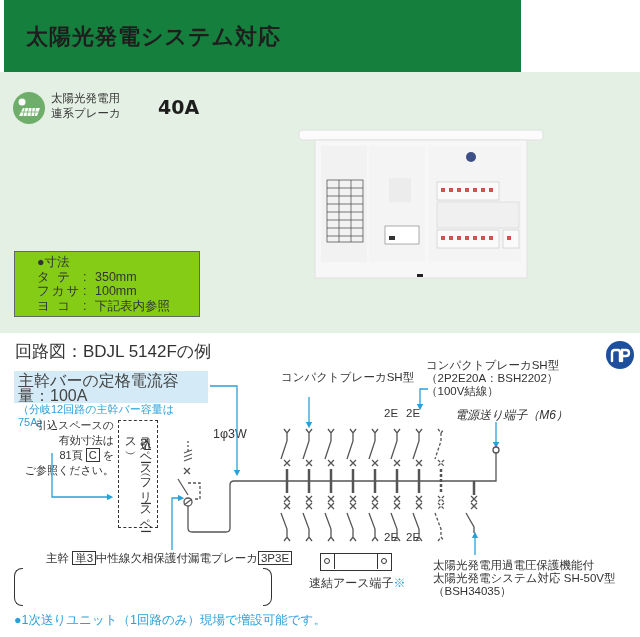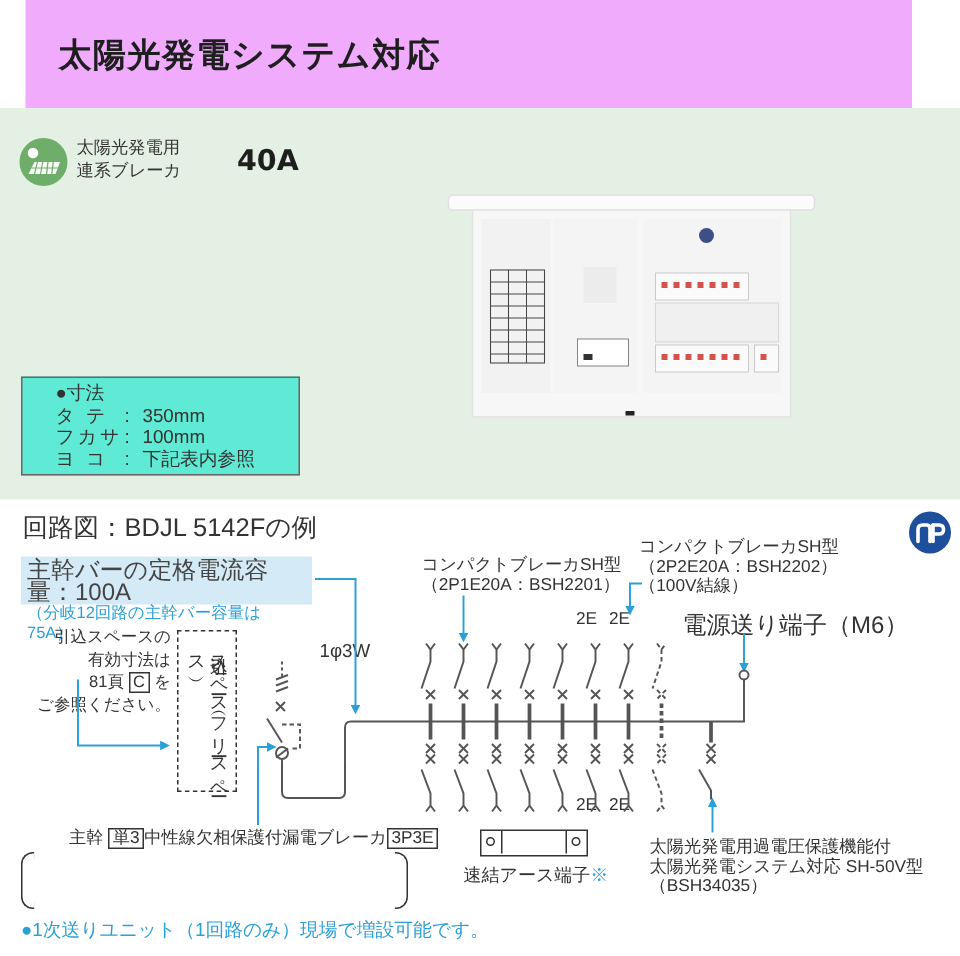--- a/index.html
+++ b/index.html
@@ -1,31 +1,31 @@
 <!DOCTYPE html>
 <html><head>
 <meta charset="utf-8">
 <style>
   * { box-sizing: border-box; margin: 0; padding: 0; }
   html, body { width: 640px; height: 637px; overflow: hidden; background: #ffffff; }
   body { font-family: "DejaVu Sans", "Liberation Sans", sans-serif; color: #333; position: relative; }
 
-  .header { position: absolute; left: 17px; top: 0; width: 591px; height: 72px; background: #f0abfc; }
+  .header { position: absolute; left: 4px; top: 0; width: 517px; height: 72px; background: #15803d; }
   .header-title { position: absolute; left: 22px; top: 22px; font-size: 22px; font-weight: bold; color: #1e1e1e; letter-spacing: 1px; }
 
   .green-band { position: absolute; left: 0; top: 72px; width: 640px; height: 261px; background: #e4f0e3; }
 
   .solar-badge { position: absolute; left: 13px; top: 92px; width: 32px; height: 32px; border-radius: 50%; background: #6fae6a; }
   .solar-badge svg { width: 32px; height: 32px; }
   .badge-label { position: absolute; left: 51px; top: 91px; font-size: 11.5px; line-height: 15px; color: #333; }
   .rating { position: absolute; left: 158px; top: 96px; font-size: 19px; font-weight: bold; color: #1e1e1e; }
 
   .panel { position: absolute; left: 297px; top: 122px; width: 248px; height: 160px; }
 
-  .dim-box { position: absolute; left: 14px; top: 251px; width: 186px; height: 66px; border: 1.5px solid #666; background: #5eead4; padding: 3px 0 0 22px; font-family: "Liberation Sans", sans-serif; font-size: 12.5px; line-height: 14.5px; color: #333; }
+  .dim-box { position: absolute; left: 14px; top: 251px; width: 186px; height: 66px; border: 1.5px solid #666; background: #84cc16; padding: 3px 0 0 22px; font-family: "Liberation Sans", sans-serif; font-size: 12.5px; line-height: 14.5px; color: #333; }
   .dim-row { display: flex; }
   .dim-key { width: 46px; letter-spacing: 2px; }
   .dim-sep { width: 12px; }
 
   .circuit-title { position: absolute; left: 15px; top: 340px; font-family: "Liberation Sans", sans-serif; font-size: 17px; color: #333; }
   .logo { position: absolute; left: 606px; top: 341px; width: 28px; height: 28px; border-radius: 50%; background: #1d4f9c; }
 
   .busbar-box { position: absolute; left: 14px; top: 371px; width: 194px; height: 32px; background: #d4ebf7; padding: 2px 4px; }
   .busbar-main { font-family: "Liberation Sans", sans-serif; font-size: 16px; color: #444; line-height: 15px; }
   .busbar-sub { font-family: "Liberation Sans", sans-serif; font-size: 11px; color: #2aa0d8; line-height: 13px; }
@@ -182,35 +182,34 @@
 </div>
 
 <div class="free-space">
   <div class="free-space-label">引込スペース（フリースペース）</div>
 </div>
 
 <div class="txt" style="left:173px;top:427px;font-size:12.5px;margin-left:40px;">1φ3W</div>
 
 <div class="txt" style="left:281px;top:371px;font-size:11.5px;line-height:13px;">
   <div>コンパクトブレーカSH型</div>
-  <div>（2P1E20A：BSH2201）</div>
 </div>
 
 <div class="txt" style="left:426px;top:359px;font-size:11.5px;line-height:13px;">
   <div>コンパクトブレーカSH型</div>
   <div>（2P2E20A：BSH2202）</div>
   <div>（100V結線）</div>
 </div>
 
 <div class="txt" style="left:384px;top:407px;font-size:11.5px;">2E</div>
 <div class="txt" style="left:406px;top:407px;font-size:11.5px;">2E</div>
 <div class="txt" style="left:384px;top:531px;font-size:11.5px;">2E</div>
 <div class="txt" style="left:406px;top:531px;font-size:11.5px;">2E</div>
 
-<div class="txt" style="left:455px;top:407px;font-size:16px;">電源送り端子（M6）</div>
+<div class="txt" style="left:455px;top:407px;font-size:12px;font-style:italic;">電源送り端子（M6）</div>
 
 <div class="earth-terminal">
   <div class="cell" style="left:0;">
       <div class="dot"></div>
     </div>
   <div class="cell r">
       <div class="dot"></div>
     </div>
 </div>
 <div class="txt" style="left:309px;top:575px;font-size:12px;">

